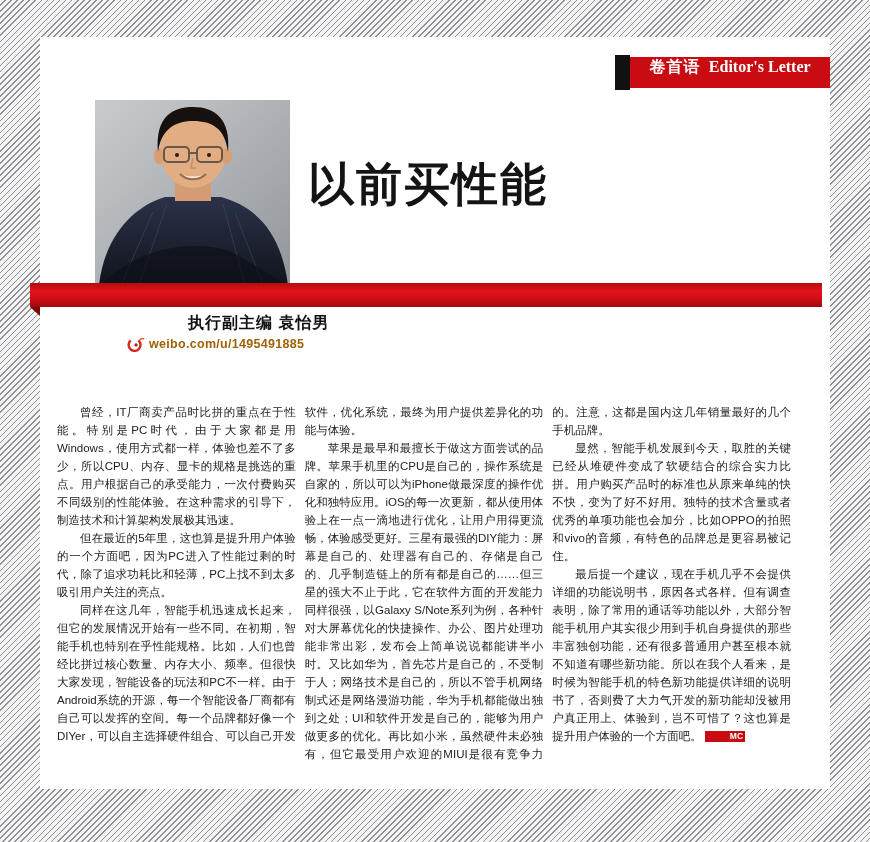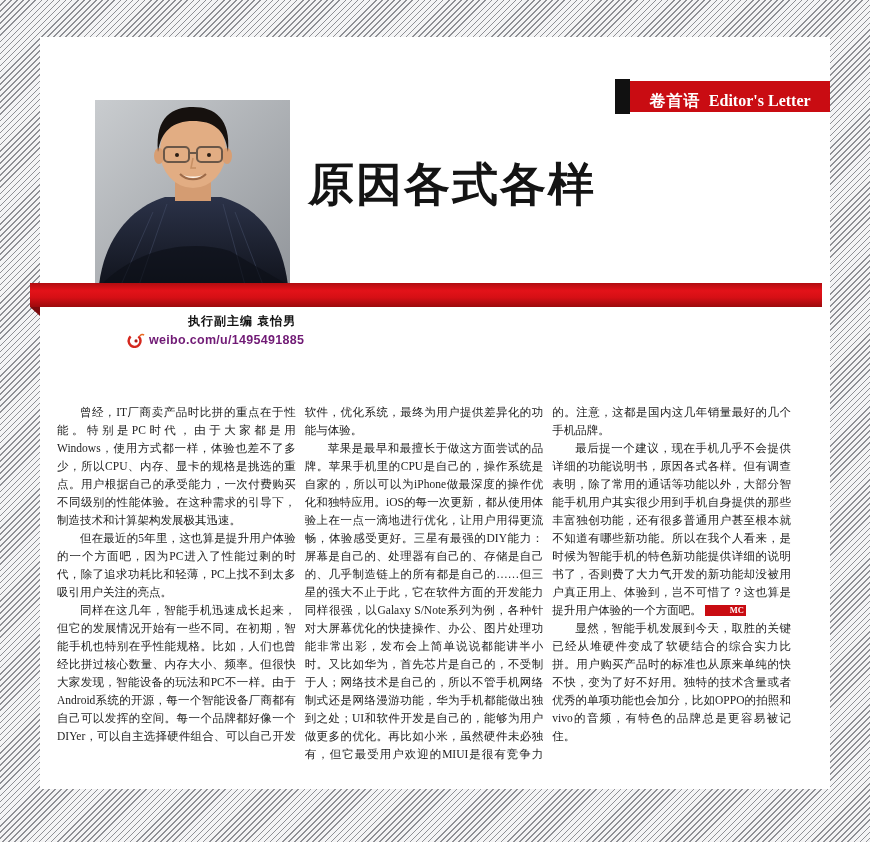--- a/index.html
+++ b/index.html
@@ -14,21 +14,21 @@
     background:repeating-linear-gradient(135deg,
       #f4f4f5 0px,#f4f4f5 3.2px,#8f9095 3.2px,#8f9095 4.3px);
   }
   .page{
     position:absolute;left:40px;top:37px;width:790px;height:752px;
     background:#ffffff;
   }
   
   .header-badge{
     position:absolute;top:20px;right:0;height:31px;width:200px;
-    background:#c90c12;display:flex;align-items:flex-end;margin-top:24px;
+    background:#c90c12;display:flex;align-items:flex-start;
   }
   .badge-tab{
     position:absolute;left:-15px;top:-2px;width:15px;height:35px;background:#111111;
   }
   .badge-text{
     width:100%;text-align:center;color:#ffffff;white-space:nowrap;
   }
   .badge-cn{font-size:16px;font-weight:bold;letter-spacing:1px;}
   .badge-en{font-family:"Liberation Serif","DejaVu Serif",serif;font-size:16px;font-weight:bold;margin-left:4px;}
   
@@ -47,30 +47,30 @@
     background:linear-gradient(180deg,#b00d10 0%,#e31219 32%,#d60f15 60%,#9c0a0d 100%);
     z-index:3;
   }
   .ribbon-fold{
     position:absolute;left:-10px;top:270px;width:0;height:0;
     border-top:9px solid #7c0a0d;border-left:10px solid transparent;
     z-index:2;
   }
   
   .editor-block{position:absolute;left:86px;top:276px;z-index:4;}
-  .editor-byline{font-size:12px;font-weight:bold;color:#111;padding-left:62px;letter-spacing:1px;}
+  .editor-byline{font-size:16px;font-weight:bold;color:#111;padding-left:62px;letter-spacing:1px;}
   .weibo-line{display:flex;align-items:center;margin-top:2px;}
   .weibo-icon{width:19px;height:16px;margin-right:4px;}
-  .weibo-url{font-size:12.5px;color:#701a75;font-weight:bold;letter-spacing:.3px;text-decoration:none;}
+  .weibo-url{font-size:12.5px;color:#a16207;font-weight:bold;letter-spacing:.3px;text-decoration:none;}
   
   .article{
     position:absolute;left:17px;top:366px;width:734px;height:362px;
     column-count:3;column-gap:9px;
     font-size:11.5px;line-height:18px;color:#222;
-    text-align:justify;overflow:hidden;font-family:Liberation Serif, serif;
+    text-align:justify;overflow:hidden;
   }
   .article p{margin:0;text-indent:2em;}
   .mc-mark{
     display:inline-block;background:#c90c12;color:#fff;
     font-size:8.5px;font-weight:bold;line-height:11px;
     padding:0 2px;margin-left:3px;vertical-align:1px;
   }
 </style>
 </head>
 <body>
@@ -120,21 +120,21 @@
       </g>
       <circle cx="82" cy="55" r="2" fill="#2a1d14"></circle>
       <circle cx="114" cy="55" r="2" fill="#2a1d14"></circle>
       <path d="M98,58 L96,68 L101,68" stroke="#c68f63" stroke-width="1.5" fill="none"></path>
       <path d="M85,74 C92,81 104,81 111,74" stroke="#9c6a48" stroke-width="2" fill="none"></path>
       <path d="M88,75 C94,79 102,79 108,75 C102,77 94,77 88,75 Z" fill="#fdf6ee"></path>
     </svg>
   </div>
 
   <div class="page-title">
-    <div>原因各式各样</div>
+    <div>以前买性能</div>
   </div>
 
   <div class="ribbon"></div>
   <div class="ribbon-fold"></div>
 
   <div class="editor-block">
     <div class="editor-byline">执行副主编 袁怡男</div>
     <div class="weibo-line">
       <svg class="weibo-icon" viewBox="0 0 20 17">
         <circle cx="9" cy="9.5" r="6.3" fill="none" stroke="#d5281e" stroke-width="2.6" stroke-dasharray="30 10" transform="rotate(-50 9 9.5)"></circle>
@@ -144,17 +144,17 @@
       </svg>
       <a class="weibo-url" href="#">weibo.com/u/1495491885</a>
     </div>
   </div>
 
   <div class="article">
     <p>曾经，IT厂商卖产品时比拼的重点在于性能。特别是PC时代，由于大家都是用Windows，使用方式都一样，体验也差不了多少，所以CPU、内存、显卡的规格是挑选的重点。用户根据自己的承受能力，一次付费购买不同级别的性能体验。在这种需求的引导下，制造技术和计算架构发展极其迅速。</p>
     <p>但在最近的5年里，这也算是提升用户体验的一个方面吧，因为PC进入了性能过剩的时代，除了追求功耗比和轻薄，PC上找不到太多吸引用户关注的亮点。</p>
     <p>同样在这几年，智能手机迅速成长起来，但它的发展情况开始有一些不同。在初期，智能手机也特别在乎性能规格。比如，人们也曾经比拼过核心数量、内存大小、频率。但很快大家发现，智能设备的玩法和PC不一样。由于Android系统的开源，每一个智能设备厂商都有自己可以发挥的空间。每一个品牌都好像一个DIYer，可以自主选择硬件组合、可以自己开发软件，优化系统，最终为用户提供差异化的功能与体验。</p>
     <p>苹果是最早和最擅长于做这方面尝试的品牌。苹果手机里的CPU是自己的，操作系统是自家的，所以可以为iPhone做最深度的操作优化和独特应用。iOS的每一次更新，都从使用体验上在一点一滴地进行优化，让用户用得更流畅，体验感受更好。三星有最强的DIY能力：屏幕是自己的、处理器有自己的、存储是自己的、几乎制造链上的所有都是自己的……但三星的强大不止于此，它在软件方面的开发能力同样很强，以Galaxy S/Note系列为例，各种针对大屏幕优化的快捷操作、办公、图片处理功能非常出彩，发布会上简单说说都能讲半小时。又比如华为，首先芯片是自己的，不受制于人；网络技术是自己的，所以不管手机网络制式还是网络漫游功能，华为手机都能做出独到之处；UI和软件开发是自己的，能够为用户做更多的优化。再比如小米，虽然硬件未必独有，但它最受用户欢迎的MIUI是很有竞争力的。注意，这都是国内这几年销量最好的几个手机品牌。</p>
+    <p>显然，智能手机发展到今天，取胜的关键已经从堆硬件变成了软硬结合的综合实力比拼。用户购买产品时的标准也从原来单纯的快不快，变为了好不好用。独特的技术含量或者优秀的单项功能也会加分，比如OPPO的拍照和vivo的音频，有特色的品牌总是更容易被记住。</p>
     <p><span>最后提一个建议，现在手机几乎不会提供详细的功能说明书，原因各式各样。但有调查表明，除了常用的通话等功能以外，大部分智能手机用户其实很少用到手机自身提供的那些丰富独创功能，还有很多普通用户甚至根本就不知道有哪些新功能。所以在我个人看来，是时候为智能手机的特色新功能提供详细的说明书了，否则费了大力气开发的新功能却没被用户真正用上、体验到，岂不可惜了？这也算是提升用户体验的一个方面吧。</span><span class="mc-mark">MC</span></p>
-    <p>显然，智能手机发展到今天，取胜的关键已经从堆硬件变成了软硬结合的综合实力比拼。用户购买产品时的标准也从原来单纯的快不快，变为了好不好用。独特的技术含量或者优秀的单项功能也会加分，比如OPPO的拍照和vivo的音频，有特色的品牌总是更容易被记住。</p>
   </div>
 
 </div>
 
 </body></html>

